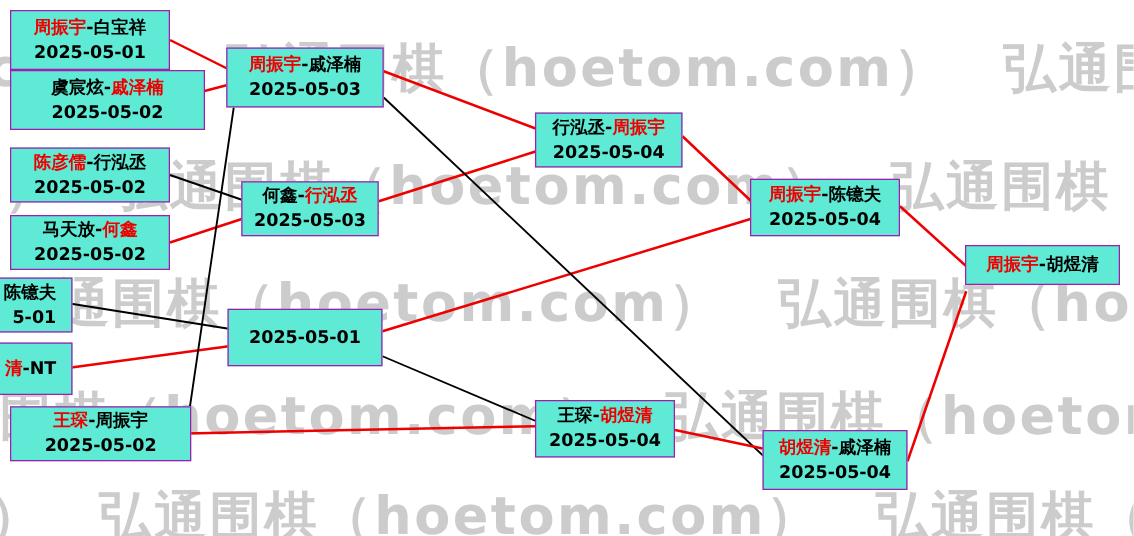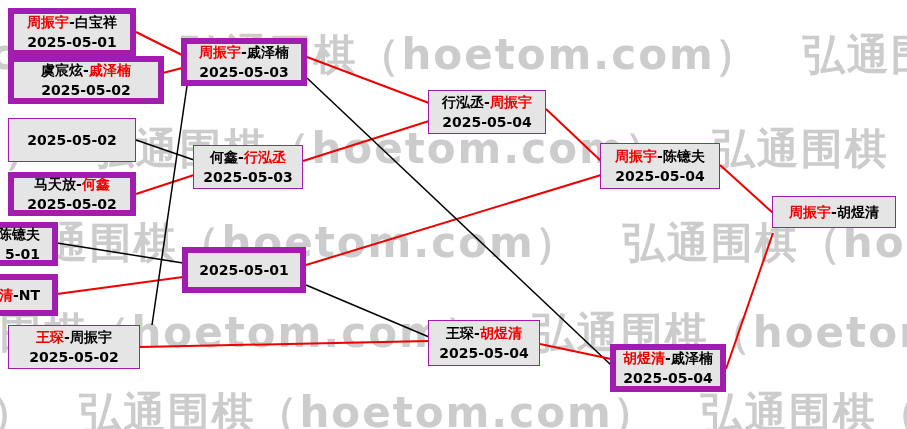--- a/index.html
+++ b/index.html
@@ -21,22 +21,22 @@
     z-index: 0;
     user-select: none;
   }
   #links {
     position: absolute;
     left: 0; top: 0;
     z-index: 1;
   }
   .box {
     position: absolute;
-    background: #e5e5e5;
-    border: 6px solid #a21caf;
+    background: #5eead4;
+    border: 1px solid #a21caf;
     box-sizing: border-box;
     display: flex;
     flex-direction: column;
     justify-content: center;
     z-index: 2;
     font-size: 14px;
     font-weight: bold;
     line-height: 20px;
     text-align: center;
     cursor: pointer;
@@ -78,34 +78,35 @@
   <div id="boxes">
       <div class="box" style="left: 8px; top: 8px; width: 128px; height: 48px;">
         <div><span style="color: rgb(238, 0, 0);">周振宇</span><span style="color: rgb(0, 0, 0);">-白宝祥</span></div>
         <div class="date">2025-05-01</div>
       </div>
       <div class="box" style="left: 8px; top: 56px; width: 156px; height: 48px;">
         <div><span style="color: rgb(0, 0, 0);">虞宸炫-</span><span style="color: rgb(238, 0, 0);">戚泽楠</span></div>
         <div class="date">2025-05-02</div>
       </div>
       <div class="box thin" style="left: 8px; top: 118px; width: 128px; height: 44px;">
+        <div><span style="color: rgb(238, 0, 0);">陈彦儒</span><span style="color: rgb(0, 0, 0);">-行泓丞</span></div>
         <div class="date">2025-05-02</div>
       </div>
       <div class="box" style="left: 8px; top: 172px; width: 128px; height: 44px;">
         <div><span style="color: rgb(0, 0, 0);">马天放-</span><span style="color: rgb(238, 0, 0);">何鑫</span></div>
         <div class="date">2025-05-02</div>
       </div>
       <div class="box clipped" style="left: -74px; top: 222px; width: 132px; height: 44px;">
         <div><span style="color: rgb(0, 0, 0);">陈镱夫</span></div>
         <div class="date">5-01</div>
       </div>
       <div class="box clipped" style="left: -74px; top: 274px; width: 132px; height: 42px;">
         <div><span style="color: rgb(238, 0, 0);">清</span><span style="color: rgb(0, 0, 0);">-NT</span></div>
       </div>
-      <div class="box thin" style="left: 8px; top: 325px; width: 132px; height: 44px;">
+      <div class="box thin" style="left: 8px; top: 325px; width: 145px; height: 44px;">
         <div><span style="color: rgb(238, 0, 0);">王琛</span><span style="color: rgb(0, 0, 0);">-周振宇</span></div>
         <div class="date">2025-05-02</div>
       </div>
       <div class="box" style="left: 181px; top: 38px; width: 126px; height: 48px;">
         <div><span style="color: rgb(238, 0, 0);">周振宇</span><span style="color: rgb(0, 0, 0);">-戚泽楠</span></div>
         <div class="date">2025-05-03</div>
       </div>
       <div class="box thin" style="left: 193px; top: 145px; width: 110px; height: 44px; justify-content: center;">
         <div><span style="color: rgb(0, 0, 0);">何鑫-</span><span style="color: rgb(238, 0, 0);">行泓丞</span></div>
         <div class="date">2025-05-03</div>

